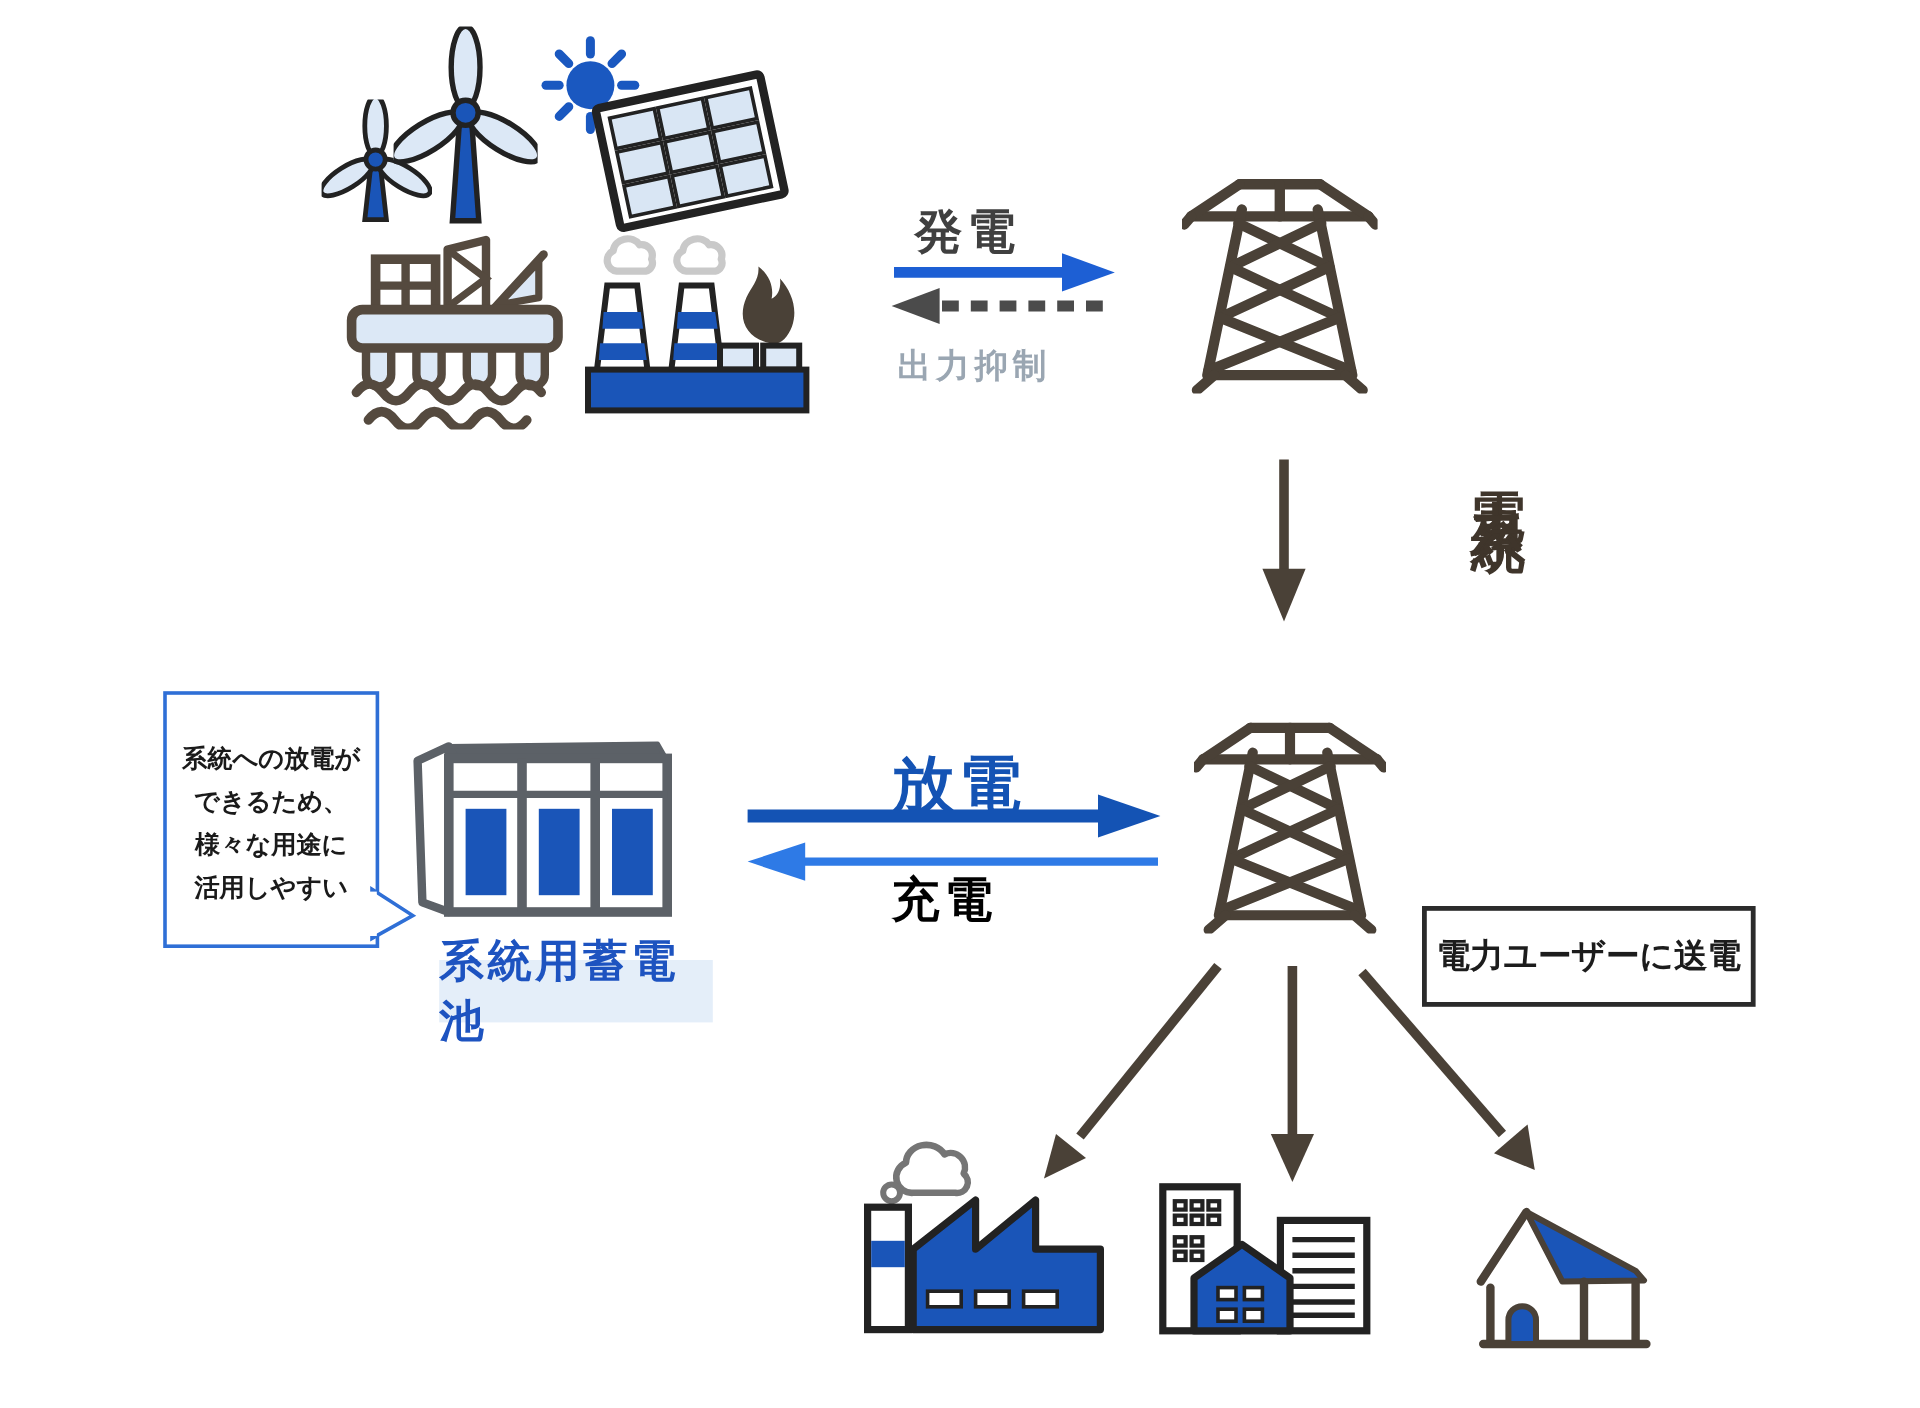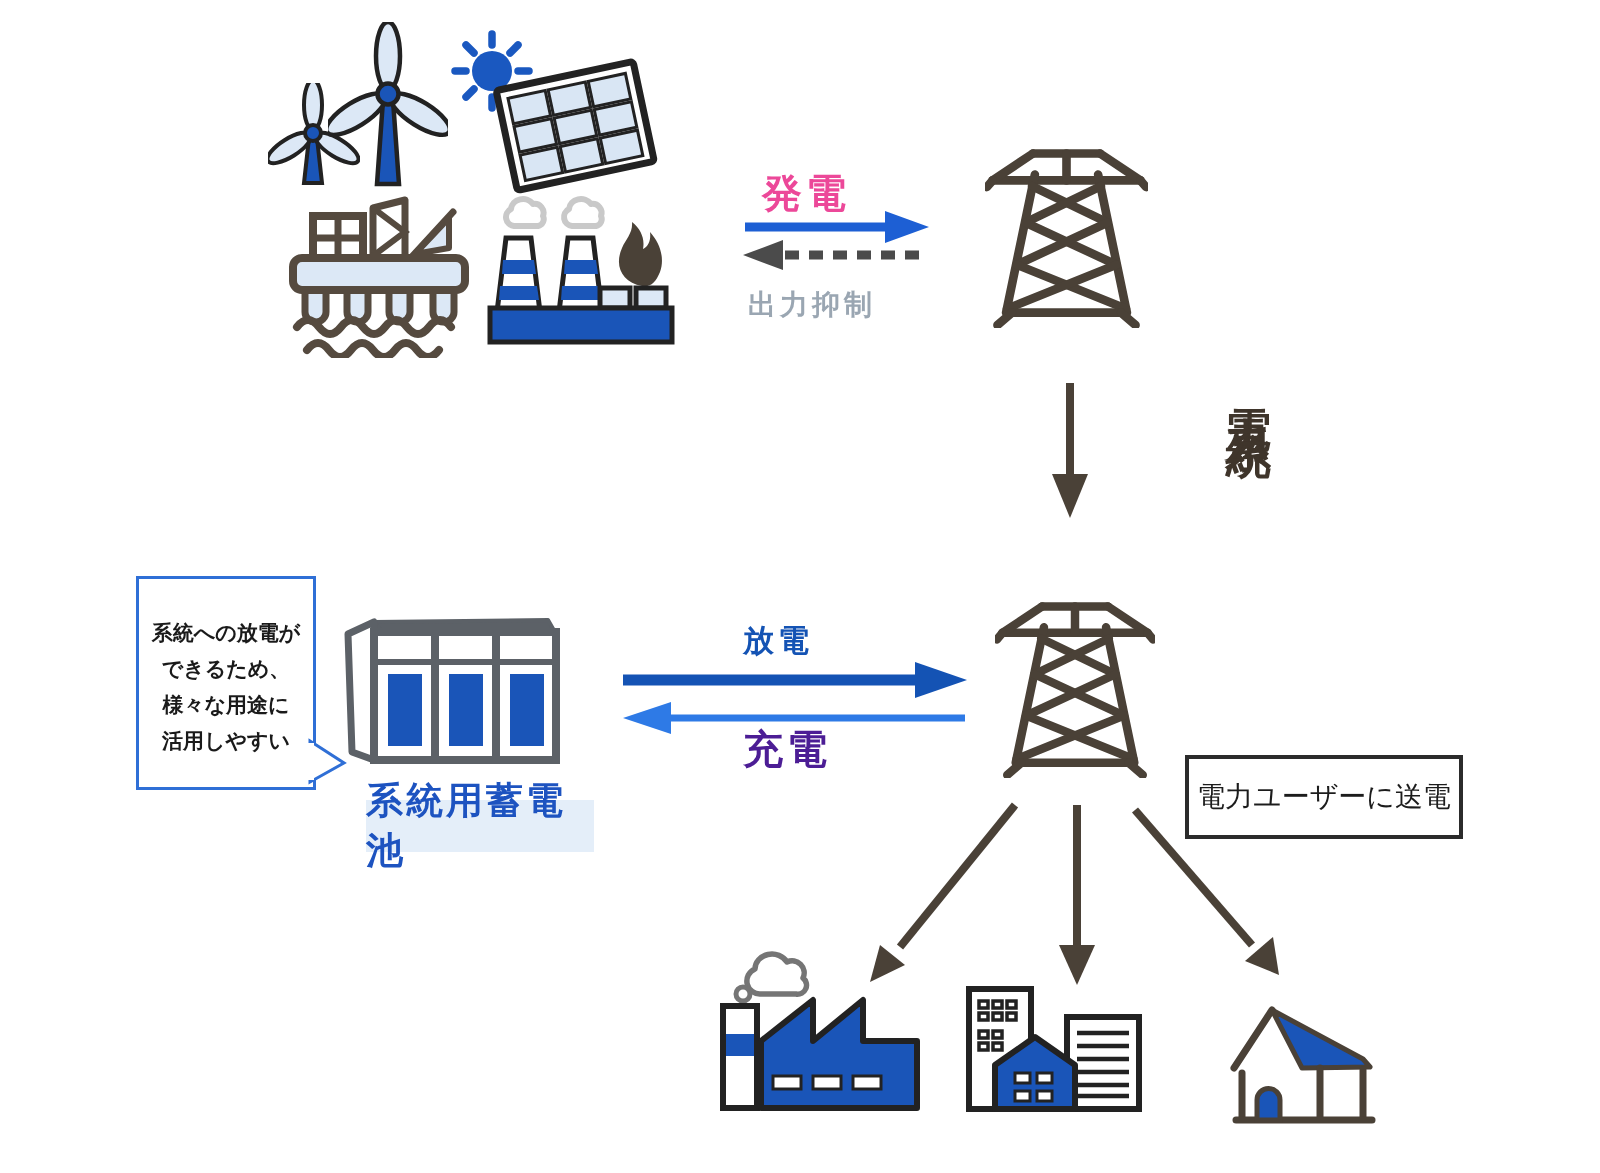--- a/index.html
+++ b/index.html
@@ -13,21 +13,21 @@
     background:#e4eef9;color:#1d53c0;font-weight:800;
     display:flex;align-items:center;justify-content:center;letter-spacing:3px;
   }
   .flowtext{font-weight:800;letter-spacing:4px;}
   .bubble{
     background:#ffffff;border:3px solid #2f6fd6;color:#1a1a1a;
     font-weight:700;text-align:center;
   }
   .bubble .ln{display:block;}
   .usersbox{
-    background:#ffffff;border:4px solid #2b2b2b;color:#1c1c1c;font-weight:400;
+    background:#ffffff;border:4px solid #2b2b2b;color:#1c1c1c;font-weight:700;
     display:flex;align-items:center;justify-content:center;
   }
   .vtext{
     writing-mode:vertical-rl;text-orientation:upright;
     color:#3f352b;font-weight:800;letter-spacing:8px;
   }
   svg{display:block;}
 </style>
 </head>
 <body>
@@ -126,21 +126,21 @@
       <polygon points="89,74 120,74 122,88 88,88" fill="#1a55b8"></polygon>
       <polygon points="86,100 123,100 125,114 85,114" fill="#1a55b8"></polygon>
       <path d="M166,100 c-20,-4 -28,-20 -20,-38 c4,-9 11,-15 10,-26 c9,7 13,17 11,27 c6,-3 8,-10 7,-17 c10,11 15,26 10,40 c-4,10 -10,16 -18,14 z" fill="#4a4137"></path>
       <rect x="124" y="102" width="30" height="20" fill="#dce8f6" stroke="#222" stroke-width="5"></rect>
       <rect x="160" y="102" width="30" height="20" fill="#dce8f6" stroke="#222" stroke-width="5"></rect>
       <rect x="14" y="122" width="182" height="34" fill="#1a55b8" stroke="#222" stroke-width="5"></rect>
     </svg>
 
   </div>
 
-  <div class="abs flowtext" style="left:762px;top:166px;font-size:40px;color:#ec4899;">発電</div>
+  <div class="abs flowtext" style="left:762px;top:166px;font-size:40px;color:#404040;">発電</div>
 
   <svg class="abs" style="left:737px;top:205px;" width="198" height="66" viewBox="0 0 198 66">
     <line x1="8" y1="22" x2="148" y2="22" stroke="#1d5fd4" stroke-width="9"></line>
     <polygon points="148,6 192,22 148,38" fill="#1d5fd4"></polygon>
     <line x1="48" y1="50" x2="192" y2="50" stroke="#4b4b4b" stroke-width="9" stroke-dasharray="14 10"></line>
     <polygon points="46,35 46,65 6,50" fill="#4b4b4b"></polygon>
   </svg>
 
   <div class="abs flowtext" style="left:748px;top:286px;font-size:28px;color:#9aa6b2;font-weight:700;">出力抑制</div>
 
@@ -192,30 +192,30 @@
     <line x1="97" y1="20" x2="97" y2="148" stroke="#5c6167" stroke-width="8"></line>
     <line x1="158" y1="20" x2="158" y2="148" stroke="#5c6167" stroke-width="8"></line>
     <line x1="36" y1="50" x2="218" y2="50" stroke="#5c6167" stroke-width="6"></line>
     <rect x="50" y="62" width="34" height="72" fill="#1a55b8"></rect>
     <rect x="111" y="62" width="34" height="72" fill="#1a55b8"></rect>
     <rect x="172" y="62" width="34" height="72" fill="#1a55b8"></rect>
   </svg>
 
   <div class="abs taglabel" style="left:366px;top:800px;width:228px;height:52px;font-size:37px;">系統用蓄電池</div>
 
-  <div class="abs flowtext" style="left:743px;top:620px;font-size:31px;color:#1453b4;">放電</div>
+  <div class="abs flowtext" style="left:743px;top:620px;font-size:52px;color:#1453b4;">放電</div>
 
   <svg class="abs" style="left:615px;top:660px;" width="356" height="80" viewBox="0 0 356 80">
     <line x1="8" y1="20" x2="302" y2="20" stroke="#1453b4" stroke-width="11"></line>
     <polygon points="300,2 352,20 300,38" fill="#1453b4"></polygon>
     <line x1="54" y1="58" x2="350" y2="58" stroke="#2e7ae6" stroke-width="7"></line>
     <polygon points="56,42 56,74 8,58" fill="#2e7ae6"></polygon>
   </svg>
 
-  <div class="abs flowtext" style="left:743px;top:722px;font-size:40px;color:#4c1d95;">充電</div>
+  <div class="abs flowtext" style="left:743px;top:722px;font-size:40px;color:#000000;">充電</div>
 
   <svg class="abs" style="left:995px;top:595px;" width="160" height="183" viewBox="0 0 170 194">
     <g stroke="#4a4137" stroke-width="9" stroke-linecap="round" fill="none">
       <line x1="50" y1="12" x2="120" y2="12"></line>
       <line x1="8" y1="40" x2="162" y2="40"></line>
       <line x1="8" y1="40" x2="50" y2="12"></line>
       <line x1="162" y1="40" x2="120" y2="12"></line>
       <line x1="8" y1="40" x2="2" y2="47"></line>
       <line x1="162" y1="40" x2="168" y2="47"></line>
       <line x1="85" y1="12" x2="85" y2="40"></line>

